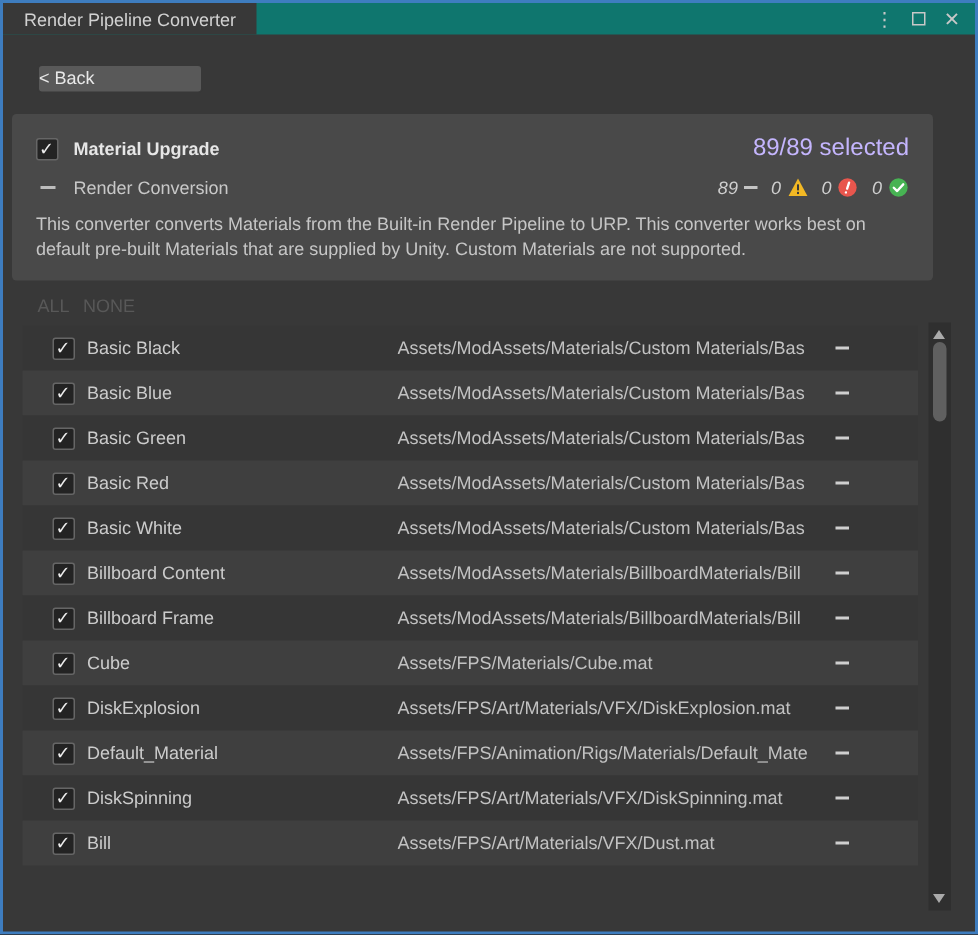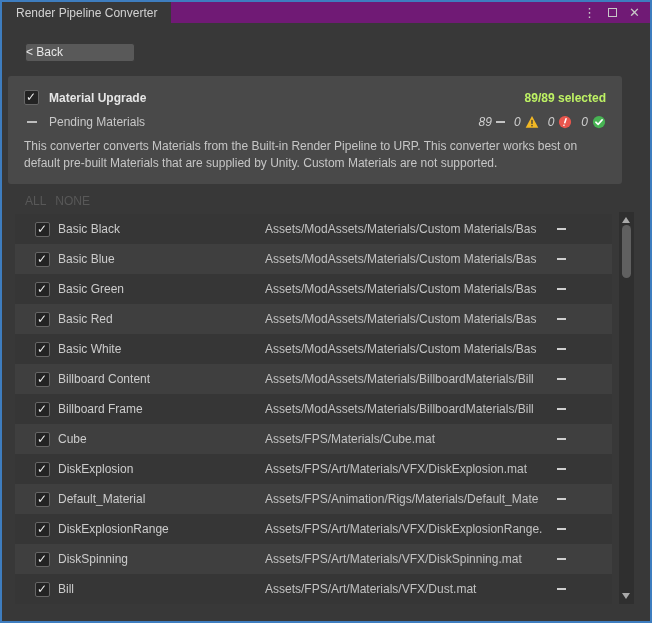--- a/index.html
+++ b/index.html
@@ -5,21 +5,21 @@
   * { margin:0; padding:0; box-sizing:border-box; }
   html,body { background:#222; }
   body { font-family:"Liberation Sans","DejaVu Sans",sans-serif; }
 
   .window {
     position:relative; width:652px; height:623px;
     border:2px solid #3e7dbf; background:#383838; overflow:hidden;
   }
 
   
-  .tabbar { height:21px; background:#701a75; display:flex; align-items:stretch; }
+  .tabbar { height:21px; background:#0f766e; display:flex; align-items:stretch; }
   .tab {
     background:#383838; color:#d2d2d2; font-size:12px;
     padding:0 14px; display:flex; align-items:center; min-width:164px;
   }
   .win-controls { margin-left:auto; display:flex; align-items:center; gap:12px; padding-right:10px; }
   .kebab { color:#c8c8c8; font-size:13px; line-height:1; cursor:default; }
   .maxbox { width:9px; height:9px; border:1.5px solid #c8c8c8; }
   .closex { color:#c8c8c8; font-size:13px; line-height:1; }
 
   
@@ -37,21 +37,21 @@
   .prow { display:flex; align-items:center; }
   .checkbox {
     width:15px; height:15px; background:#232323;
     border:1px solid #666; border-radius:2px; position:relative; flex:0 0 15px;
   }
   .checkbox.checked::after {
     content:"✓"; position:absolute; left:1px; top:-1px;
     color:#eee; font-size:12px; font-weight:bold;
   }
   .conv-name { margin-left:10px; font-size:12px; font-weight:bold; color:#e6e6e6; }
-  .sel-summary { margin-left:auto; font-size:12px; font-weight:bold; color:#bef264; }
+  .sel-summary { margin-left:auto; font-size:16px; font-weight:normal; color:#c4b5fd; }
   .prow2 { margin-top:10px; }
   .dash-bullet { width:10px; height:2px; background:#bdbdbd; margin:0 0 0 3px; flex:0 0 10px; }
   .pending-label { margin-left:12px; font-size:12px; color:#c8c8c8; }
   .counts { margin-left:auto; display:flex; align-items:center; gap:9px; font-size:12px; color:#cfcfcf;font-style:italic; }
   .count-group { display:flex; align-items:center; gap:4px; }
   .mini-dash { width:9px; height:2px; background:#c4c4c4; }
   .status-svg { width:14px; height:14px; display:block; }
   .desc { margin-top:9px; font-size:12px; line-height:17px; color:#c6c6c6; }
 
   
@@ -97,21 +97,21 @@
   <button class="back-btn">&lt; Back</button>
 
   <div class="panel">
     <div class="prow">
       <span class="checkbox checked"></span>
       <span class="conv-name">Material Upgrade</span>
       <span class="sel-summary">89/89 selected</span>
     </div>
     <div class="prow prow2">
       <span class="dash-bullet"></span>
-      <span class="pending-label">Pending Materials</span>
+      <span class="pending-label">Render Conversion</span>
       <div class="counts">
         <div class="count-group">
           <span>89</span>
           <span class="mini-dash"></span>
         </div>
         <div class="count-group">
           <span>0</span>
           <svg class="status-svg" viewBox="0 0 16 16">
             <path d="M8 1.2 L15.2 14.5 H0.8 Z" fill="#f2b824"></path>
             <rect x="7.25" y="5.6" width="1.5" height="4.6" fill="#3a3a3a"></rect>
@@ -223,28 +223,20 @@
       <div class="mrow">
         <span class="checkbox checked"></span>
         <span class="mname">Default_Material</span>
         <span class="mpath">Assets/FPS/Animation/Rigs/Materials/Default_Mate</span>
         <span class="mstatus">
             <i class="row-dash"></i>
           </span>
       </div>
       <div class="mrow">
         <span class="checkbox checked"></span>
-        <span class="mname">DiskExplosionRange</span>
-        <span class="mpath">Assets/FPS/Art/Materials/VFX/DiskExplosionRange.</span>
-        <span class="mstatus">
-            <i class="row-dash"></i>
-          </span>
-      </div>
-      <div class="mrow">
-        <span class="checkbox checked"></span>
         <span class="mname">DiskSpinning</span>
         <span class="mpath">Assets/FPS/Art/Materials/VFX/DiskSpinning.mat</span>
         <span class="mstatus">
             <i class="row-dash"></i>
           </span>
       </div>
       <div class="mrow">
         <span class="checkbox checked"></span>
         <span class="mname">Bill</span>
         <span class="mpath">Assets/FPS/Art/Materials/VFX/Dust.mat</span>

